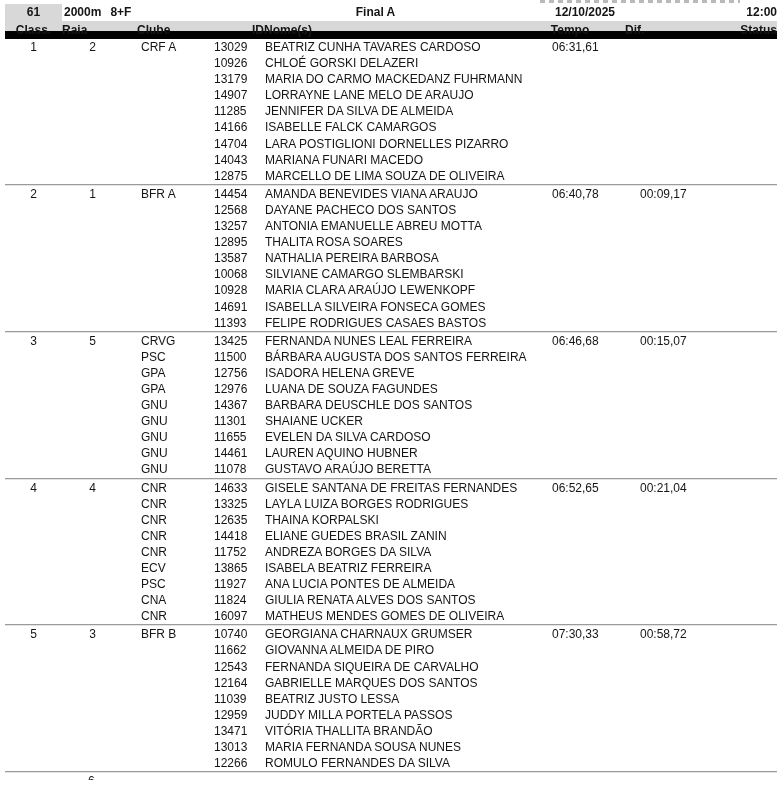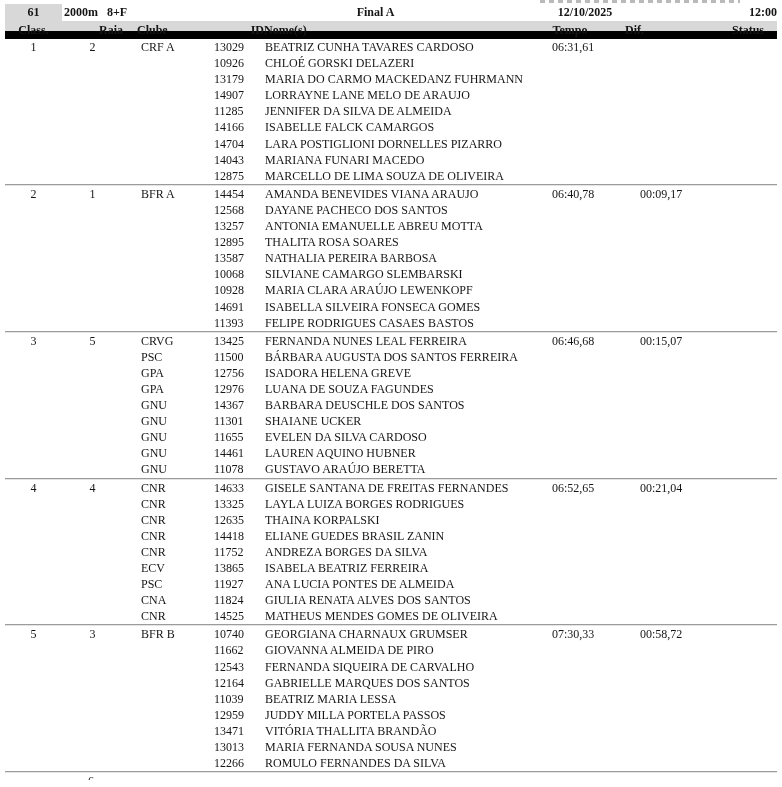--- a/index.html
+++ b/index.html
@@ -1,21 +1,21 @@
 <!DOCTYPE html>
 <html><head>
 <meta charset="utf-8">
 <style>
   * { margin:0; padding:0; box-sizing:border-box; }
   html,body { background:#ffffff; }
   .page {
     position:relative;
     width:782px; height:787px;
     background:#ffffff;
-    font-family:Liberation Serif, serif;
+    font-family:Liberation Sans, sans-serif;
     font-size:12px;
     color:#151515;
     overflow:hidden;
   }
   
   .clipped-note {
     position:absolute; top:0; right:42px;
     width:200px; height:3px;
     background:repeating-linear-gradient(90deg,#a8a8a8 0 5px, transparent 5px 9px);
     opacity:.8;
@@ -37,27 +37,27 @@
   .title-row .final { text-align:center; padding-right:58px; }
   .title-row .date { text-align:center; }
   .title-row .time { text-align:right; }
   .head-row {
     height:18px; line-height:18px;
     font-weight:bold;
     background:#d8d8d8;
     border-bottom:8px solid #000000;
   }
   .head-row .c-class { text-align:center; }
-  .head-row .c-raia  { text-align:right; }
+  .head-row .c-raia  { text-align:left; }
   .head-row .c-clube { padding-left:14px; }
   .head-row .c-id    { text-align:right; }
   .head-row .c-nome  { text-align:left; padding-right:58px; }
   .head-row .c-tempo { text-align:center; padding-right:30px; }
   .head-row .c-dif   { text-align:left; padding-right:18px; }
-  .head-row .c-status{ text-align:center; padding-left:12px; }
+  .head-row .c-status{ text-align:right; padding-left:12px; }
   .row { height:16.1px; line-height:16.1px; }
   .row .c-class { text-align:center; }
   .row .c-raia  { text-align:center; }
   .row .c-clube { padding-left:18px; }
   .row .c-id    { padding-left:0; }
   .row .c-nome  { padding-left:1px; white-space:nowrap; overflow:hidden; }
   .row .c-tempo { padding-left:7px; }
   .row .c-dif   { padding-left:15px; }
   .sep {
     height:1px;
@@ -459,21 +459,21 @@
     <div class="c-id">11824</div>
     <div class="c-nome">GIULIA RENATA ALVES DOS SANTOS</div>
     <div class="c-tempo"></div>
     <div class="c-dif"></div>
     <div class="c-status"></div>
   </div>
       <div class="grid-row row">
     <div class="c-class"></div>
     <div class="c-raia"></div>
     <div class="c-clube">CNR</div>
-    <div class="c-id">14525</div>
+    <div class="c-id">16097</div>
     <div class="c-nome">MATHEUS MENDES GOMES DE OLIVEIRA</div>
     <div class="c-tempo"></div>
     <div class="c-dif"></div>
     <div class="c-status"></div>
   </div>
       <div class="sep"></div>
       <div class="grid-row row">
     <div class="c-class">5</div>
     <div class="c-raia">3</div>
     <div class="c-clube">BFR B</div>
@@ -511,21 +511,21 @@
     <div class="c-nome">GABRIELLE MARQUES DOS SANTOS</div>
     <div class="c-tempo"></div>
     <div class="c-dif"></div>
     <div class="c-status"></div>
   </div>
       <div class="grid-row row">
     <div class="c-class"></div>
     <div class="c-raia"></div>
     <div class="c-clube"></div>
     <div class="c-id">11039</div>
-    <div class="c-nome">BEATRIZ MARIA LESSA</div>
+    <div class="c-nome">BEATRIZ JUSTO LESSA</div>
     <div class="c-tempo"></div>
     <div class="c-dif"></div>
     <div class="c-status"></div>
   </div>
       <div class="grid-row row">
     <div class="c-class"></div>
     <div class="c-raia"></div>
     <div class="c-clube"></div>
     <div class="c-id">12959</div>
     <div class="c-nome">JUDDY MILLA PORTELA PASSOS</div>

